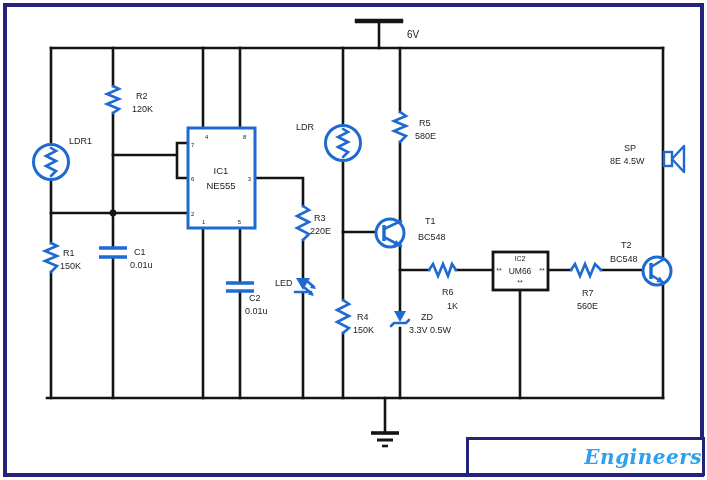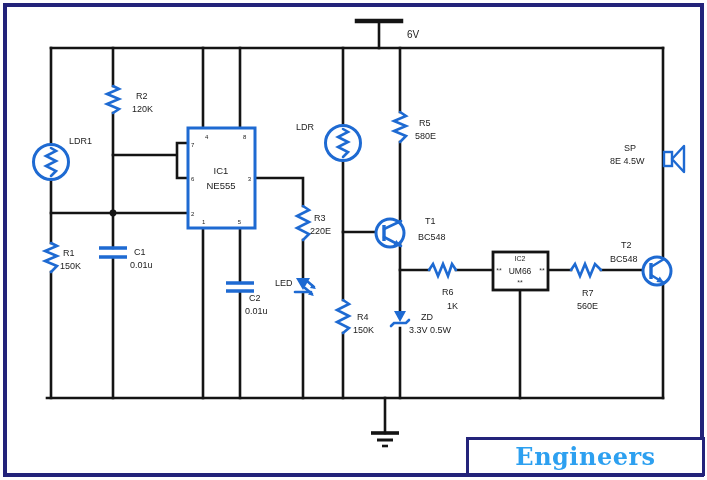--- a/index.html
+++ b/index.html
@@ -18,22 +18,22 @@
   .boxblack{fill:#fff;stroke:var(--wire_black,#141414);stroke-width:2.8;}
   text{font-family:"Liberation Sans",sans-serif;fill:#1c1c1c;}
   .lbl{font-size:9px;}
   .lbl10{font-size:10px;}
   .icx{font-size:9.5px;text-anchor:middle;}
   .ic2t{font-size:7px;text-anchor:middle;}
   .ic2n{font-size:8.5px;text-anchor:middle;}
   .pin{font-size:6px;}
   .mk{font-size:7px;text-anchor:middle;fill:#333;}
   #logo{position:absolute;left:466px;top:437px;width:233px;height:33px;background:#fff;
-        border:3px solid var(--frame_navy,#23237a);display:flex;align-items:center;justify-content:center;
-        font-family:"DejaVu Serif","Liberation Serif",serif;font-weight:bold;font-size:24px;letter-spacing:.5px;}
+        border:3px solid var(--frame_navy,#23237a);display:flex;align-items:center;justify-content:flex-end;
+        font-family:"DejaVu Serif","Liberation Serif",serif;font-weight:bold;font-size:20px;letter-spacing:.5px;font-style:italic;}
   #logo .lb{color:var(--logo_blue,#2da0f0);}
   #logo .ld{color:var(--logo_dark,#3a3a3a);}
 </style>
 </head>
 <body>
 
 <div id="stage">
   <div id="frame"></div>
 
   <svg width="707" height="480" viewBox="0 0 707 480">

